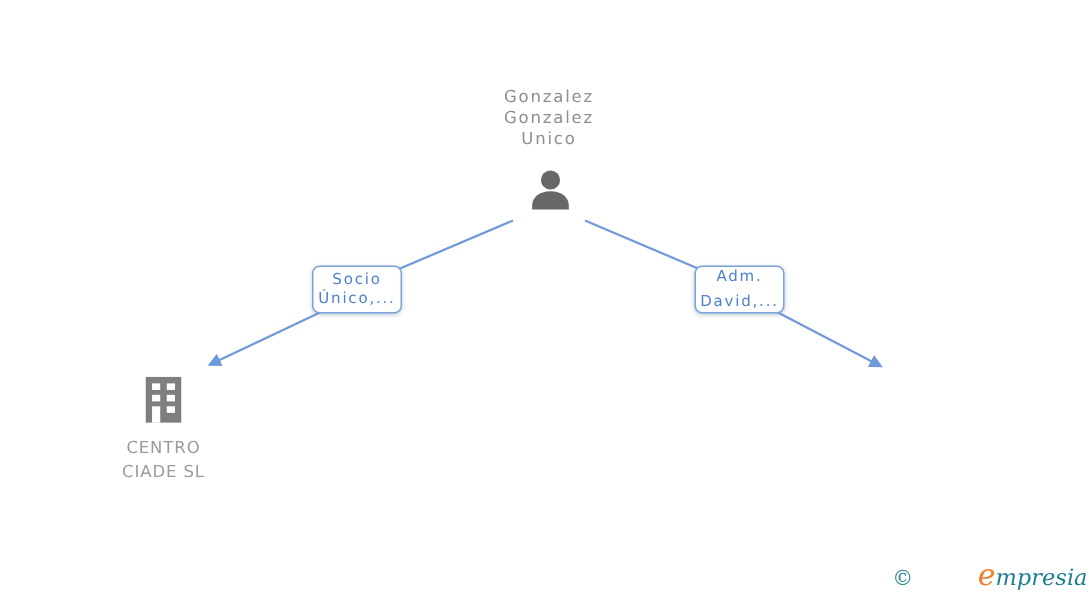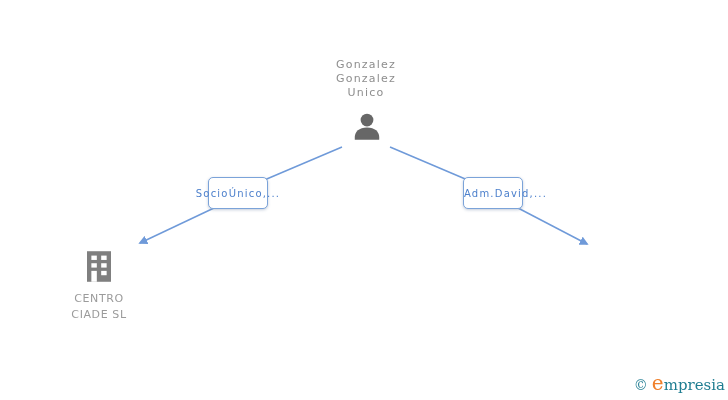--- a/index.html
+++ b/index.html
@@ -14,44 +14,44 @@
     position:absolute;left:306px;top:58px;width:120px;text-align:center;
     font-size:11px;line-height:14px;letter-spacing:1.2px;color:#8e8e8e;
   }
   .person-icon{position:absolute;left:350px;top:111px;width:34px;height:34px;}
 
   
   .edge-label{
     position:absolute;width:60px;height:32px;box-sizing:border-box;
     background:#ffffff;border:1px solid #7ba3d9;border-radius:5px;
     box-shadow:0 1px 3px rgba(120,140,170,0.45);
-    display:flex;flex-direction:row;justify-content:center;align-items:center;
+    display:flex;flex-direction:column;justify-content:center;align-items:center;
     font-size:10px;line-height:13px;letter-spacing:1.2px;color:#4d80cc;
     text-align:center;cursor:pointer;
   }
   .edge-label.left{left:208px;top:177px;}
   .edge-label.right{left:463px;top:177px;justify-content:space-between;}
 
   
   .company{position:absolute;width:140px;text-align:center;cursor:pointer;}
-  .company.left{left:29px;top:251px;}
+  .company.left{left:39px;top:251px;}
   .company.right{left:559px;top:257px;}
   .company .icon-wrap{display:block;height:31px;}
   .company .name{
     margin-top:9px;font-size:11px;line-height:15.5px;letter-spacing:0.6px;color:#9b9b9b;
   }
   .company.right .name{font-weight:bold;color:#8a8a8a;}
 
   
   .footer{
     position:absolute;right:3px;bottom:5px;display:flex;align-items:baseline;gap:4px;
     font-family:"DejaVu Serif","Liberation Serif",serif;cursor:pointer;
   }
   .footer .copy{font-size:14px;font-style:normal;}
-  .footer .brand{}
+  .footer .brand{font-style:italic;margin-left:39px;}
   .footer .brand .e{font-size:20px;}
   .footer .brand .rest{font-size:15px;}
 </style>
 </head>
 <body>
 
 <div class="canvas">
 
   <svg class="edges-svg" width="728" height="400">
     <defs>

